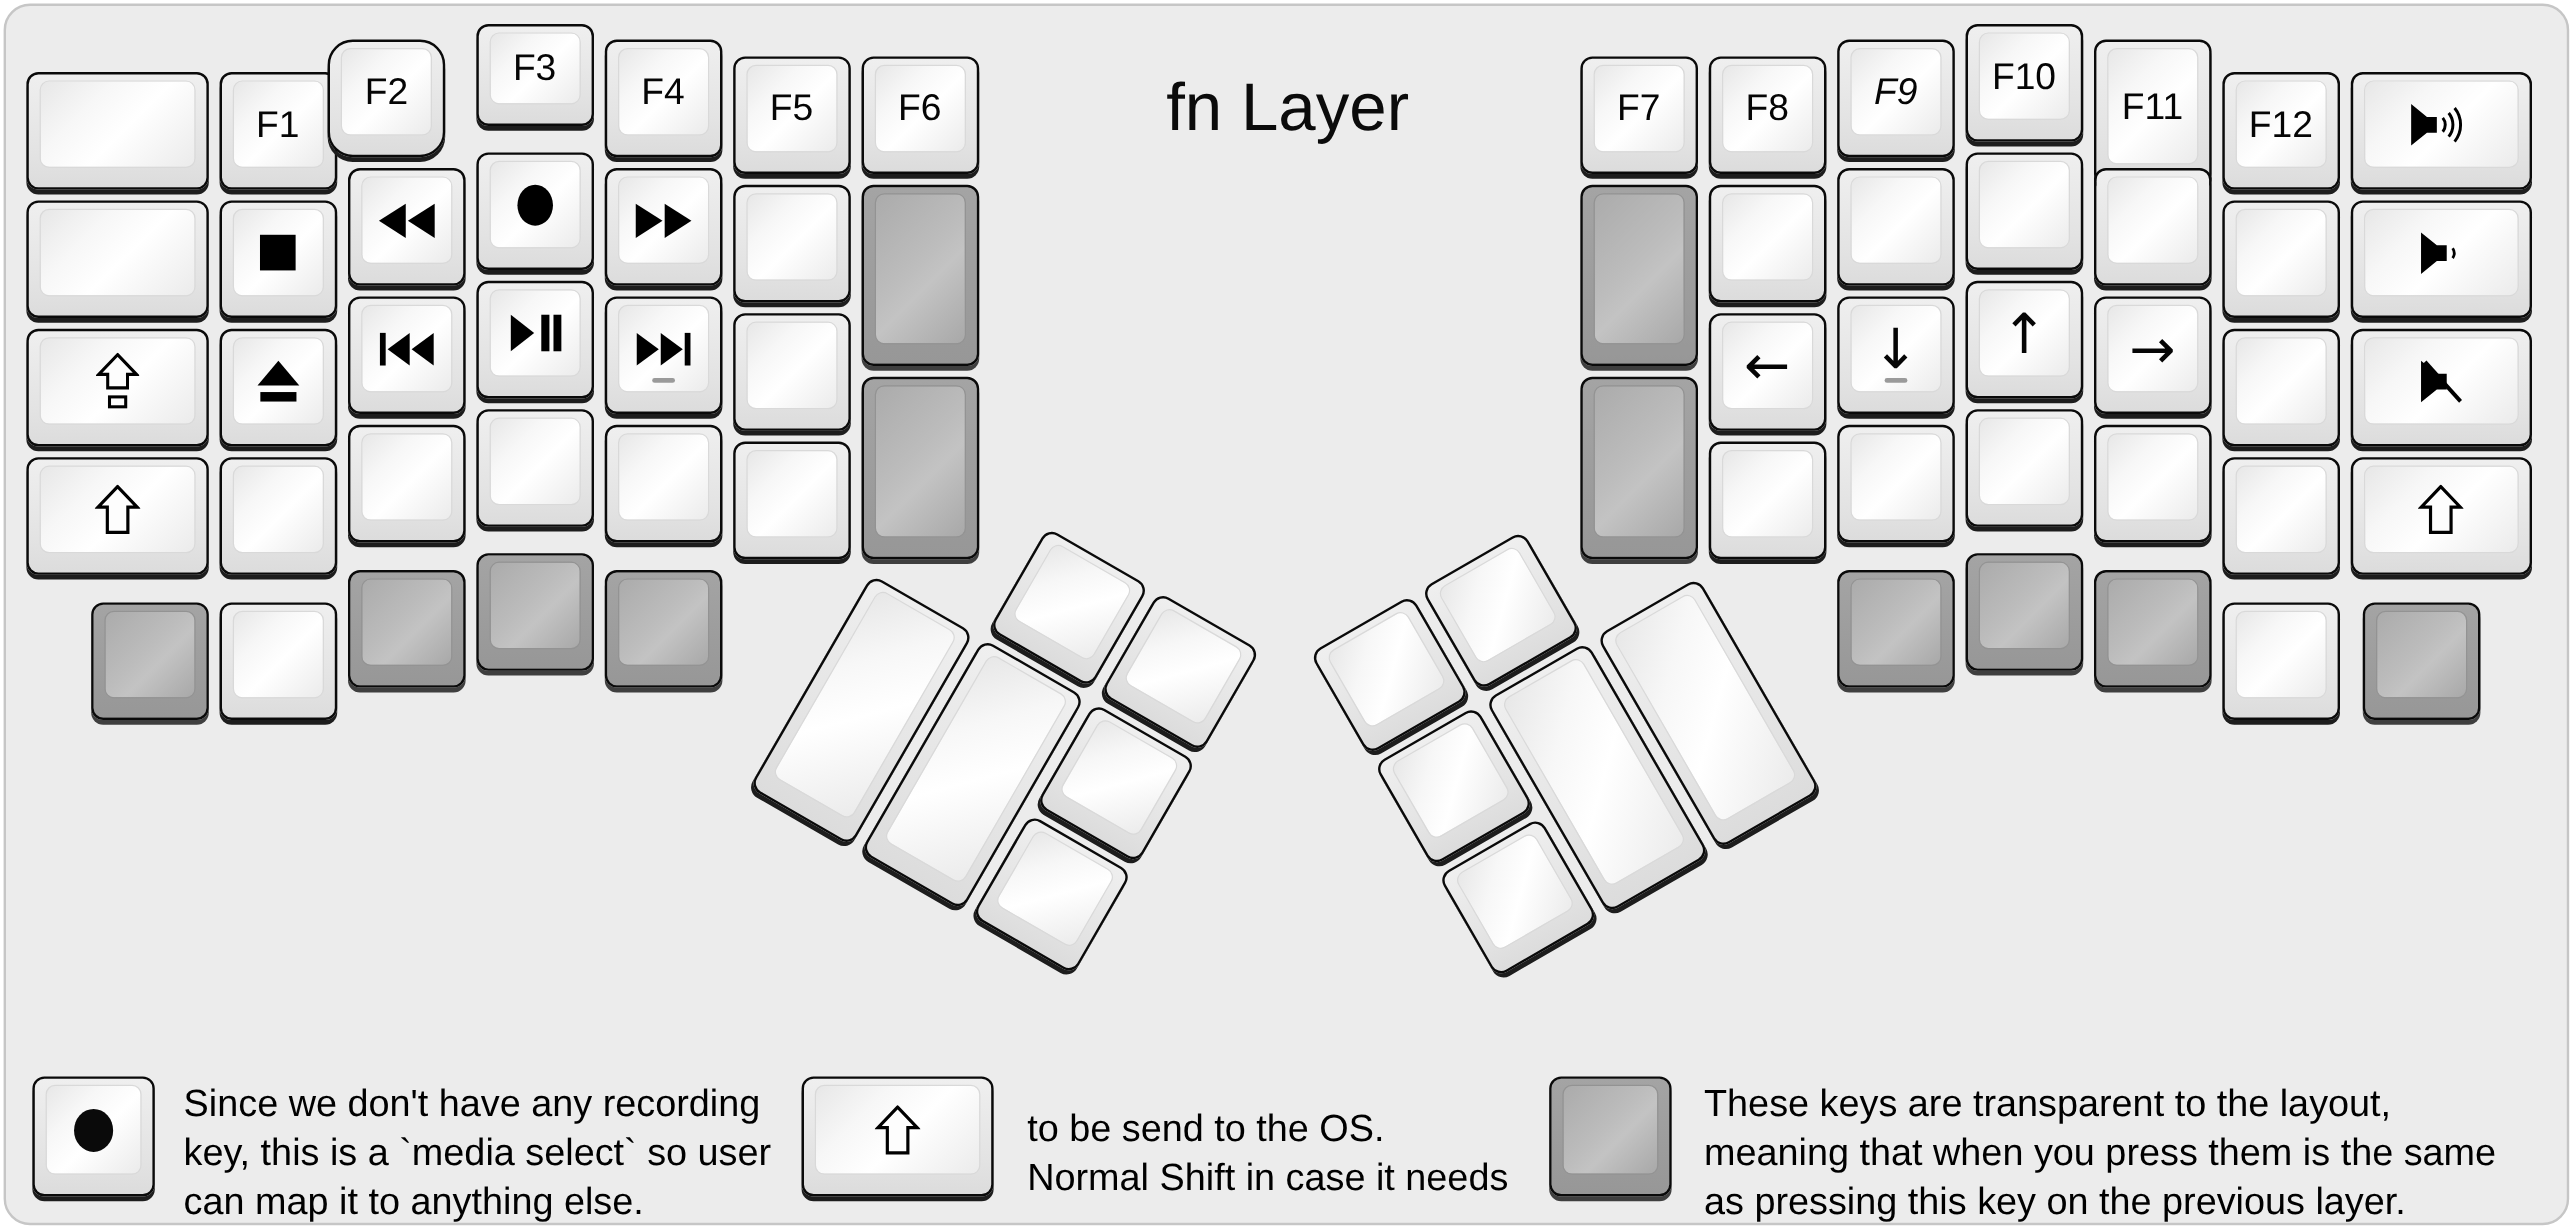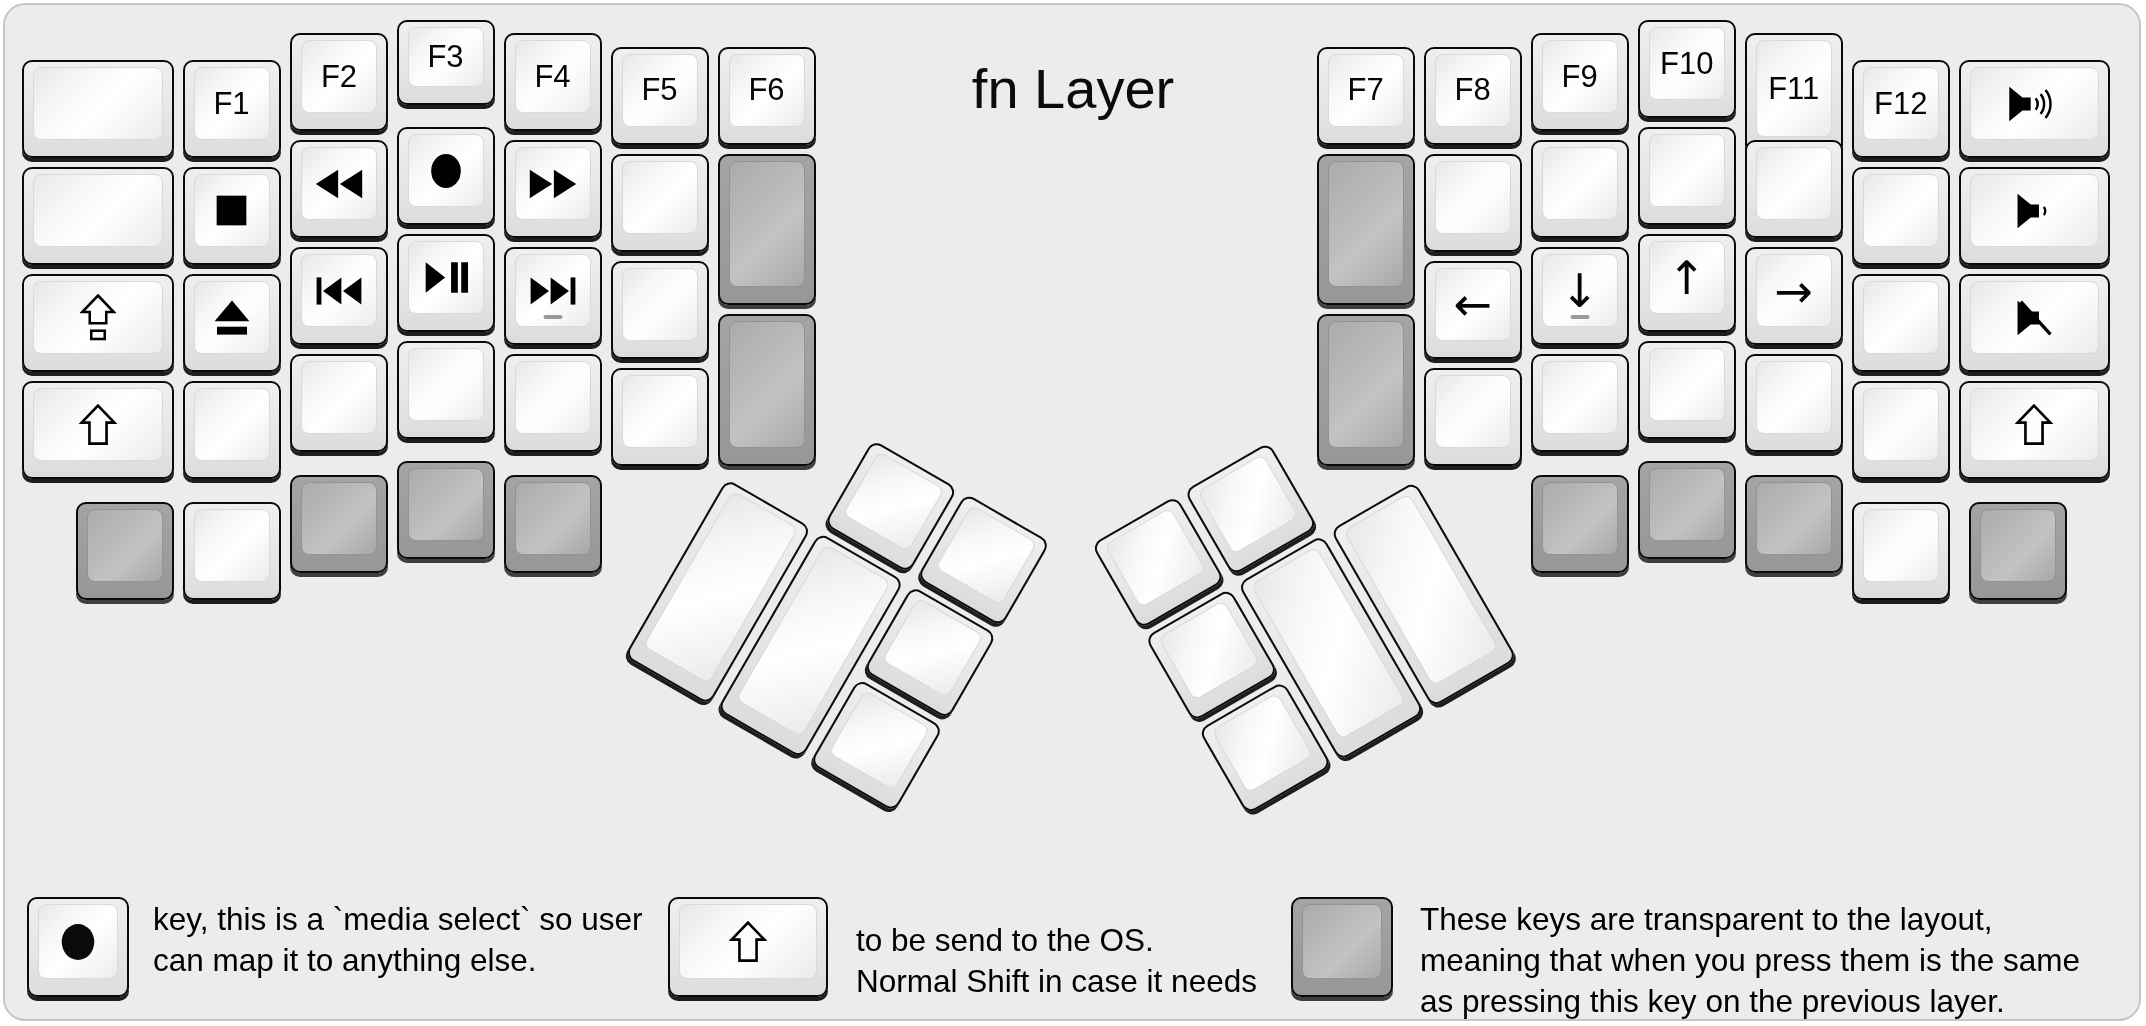--- a/index.html
+++ b/index.html
@@ -119,21 +119,21 @@
       </div>
       <div class="key" style="left: 182.5px; top: 381.125px; width: 98px; height: 98px;">
         <div class="cap"></div>
       </div>
       <div class="key gray" style="left: 75.5px; top: 501.5px; width: 98px; height: 98px;">
         <div class="cap"></div>
       </div>
       <div class="key" style="left: 182.5px; top: 501.5px; width: 98px; height: 98px;">
         <div class="cap"></div>
       </div>
-      <div class="key" style="left: 290px; top: 33.375px; width: 98px; height: 98px;">
+      <div class="key" style="left: 273px; top: 33.375px; width: 98px; height: 98px; border-radius: 21px;">
         <div class="cap">
           <span class="flabel">F2</span>
         </div>
       </div>
       <div class="key" style="left: 289.5px; top: 140.375px; width: 98px; height: 98px;">
         <div class="cap">
           <svg width="50" height="30" viewBox="0 0 28 16">
             <path d="M13.5 0 L1 8 L13.5 16 Z" fill="#000"></path>
             <path d="M27 0 L14.5 8 L27 16 Z" fill="#000"></path>
           </svg>
@@ -255,21 +255,21 @@
         <div class="cap"></div>
       </div>
       <div class="key" style="left: 1423.7px; top: 260.75px; width: 98px; height: 98px;">
         <div class="cap">
           <span class="glyph">←</span>
         </div>
       </div>
       <div class="key" style="left: 1423.7px; top: 367.75px; width: 98px; height: 98px;">
         <div class="cap"></div>
       </div>
-      <div class="key" style="left: 1530.7px; top: 33.375px; width: 98px; height: 98px;">
+      <div class="key" style="left: 1530.7px; top: 33.375px; width: 98px; height: 98px; font-style: italic;">
         <div class="cap">
           <span class="flabel">F9</span>
         </div>
       </div>
       <div class="key" style="left: 1530.7px; top: 140.375px; width: 98px; height: 98px;">
         <div class="cap"></div>
       </div>
       <div class="key" style="left: 1530.7px; top: 247.375px; width: 98px; height: 98px;">
         <div class="cap">
           <span class="glyph">↓</span>
@@ -377,20 +377,21 @@
 
   <div class="legend-item" style="left:27px;top:897px;">
     <div class="key swatch" style="position:absolute;left:0;top:0;width:102px;height:100px;">
       <div class="cap">
           <svg width="40" height="44" viewBox="0 0 24 27">
             <ellipse cx="12" cy="13.5" rx="10" ry="11" fill="#0a0a0a"></ellipse>
           </svg>
         </div>
     </div>
     <div class="legend-text" style="left:126px;top:2px;">
+      <div>Since we don't have any recording</div>
       <div>key, this is a `media select` so user</div>
       <div>can map it to anything else.</div>
     </div>
   </div>
 
   <div class="legend-item" style="left:668px;top:897px;">
     <div class="key swatch" style="position:absolute;left:0;top:0;width:160px;height:100px;">
       <div class="cap">
           <svg width="38" height="42" viewBox="0 0 24 27">
             <path d="M12 1 L22.5 12 H17.5 V25.5 H6.5 V12 H1.5 Z" fill="#fdfdfd" stroke="#000" stroke-width="1.7" stroke-linejoin="miter"></path>

